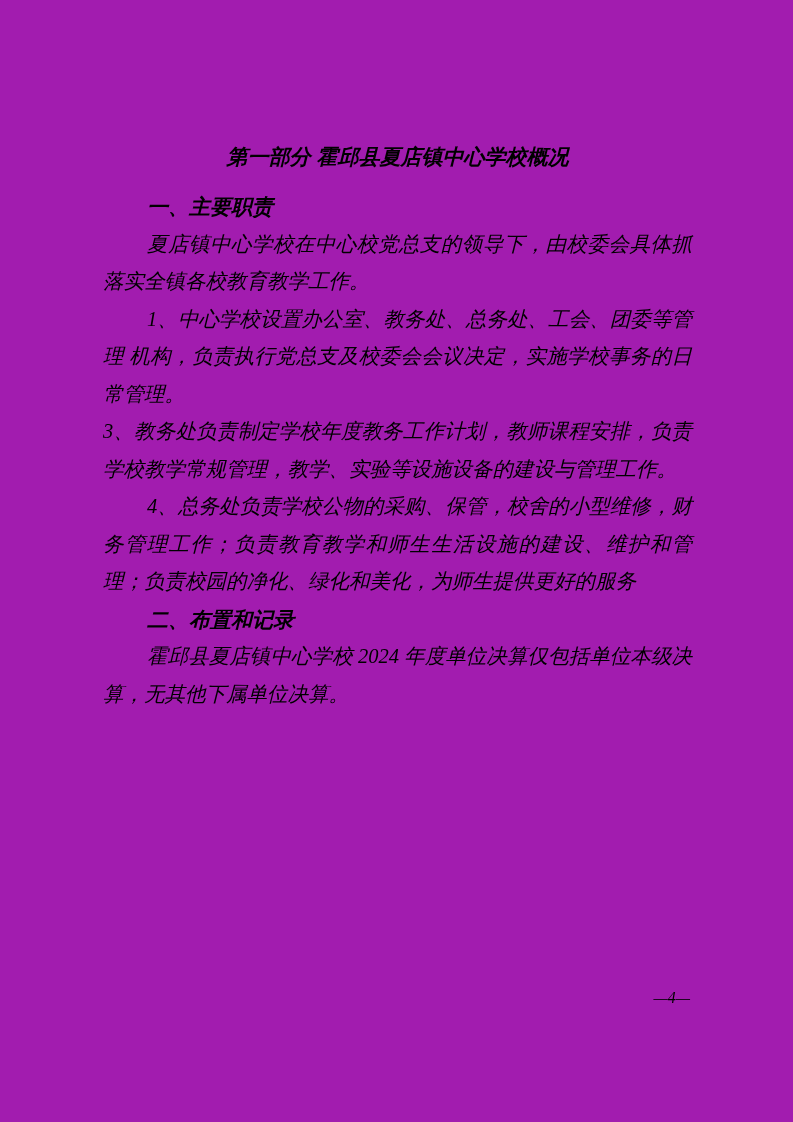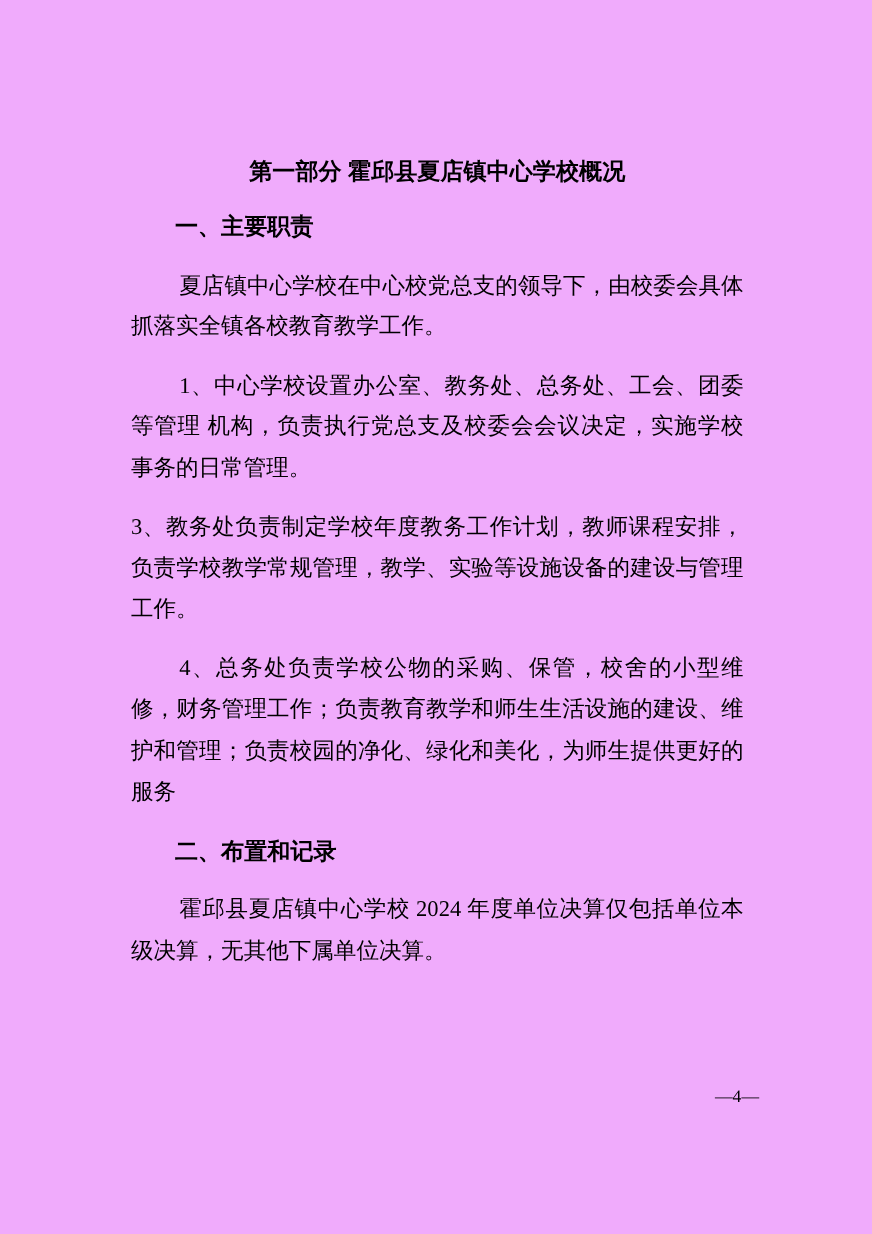--- a/index.html
+++ b/index.html
@@ -4,50 +4,51 @@
 <style>
   html, body {
     margin: 0;
     padding: 0;
     background: #ffffff;
   }
   .page {
     position: relative;
     width: 793px;
     height: 1122px;
-    background: #f0abfc;
+    background: #a21caf;
     color: #000000;
     font-family: "Liberation Serif", serif;
     overflow: hidden;
+    font-style: italic;
   }
   .content {
     padding: 141px 101px 0 103px;
   }
   .doc-title {
     font-family: "Liberation Sans", sans-serif;
     font-weight: 700;
     font-size: 21px;
     line-height: 32px;
     text-align: center;
     margin: 0 0 15px 0;
     white-space: nowrap;
   }
   .sec-heading {
     font-family: "Liberation Sans", sans-serif;
     font-weight: 700;
     font-size: 21px;
     line-height: 37.5px;
-    margin: 12px;
+    margin: 0;
     text-indent: 44px;
   }
   .para {
     font-family: "Liberation Serif", serif;
     font-size: 20.5px;
     line-height: 37.5px;
-    margin: 16px;
+    margin: 0;
     text-align: justify;
     letter-spacing: 0;
   }
   .para.indent {
     text-indent: 44px;
   }
   .page-number {
     position: absolute;
     top: 988px;
     right: 103px;

